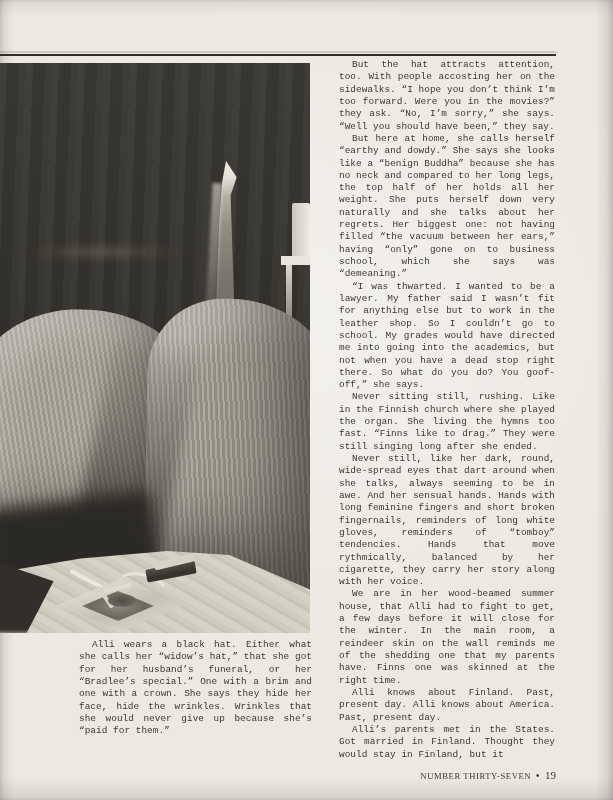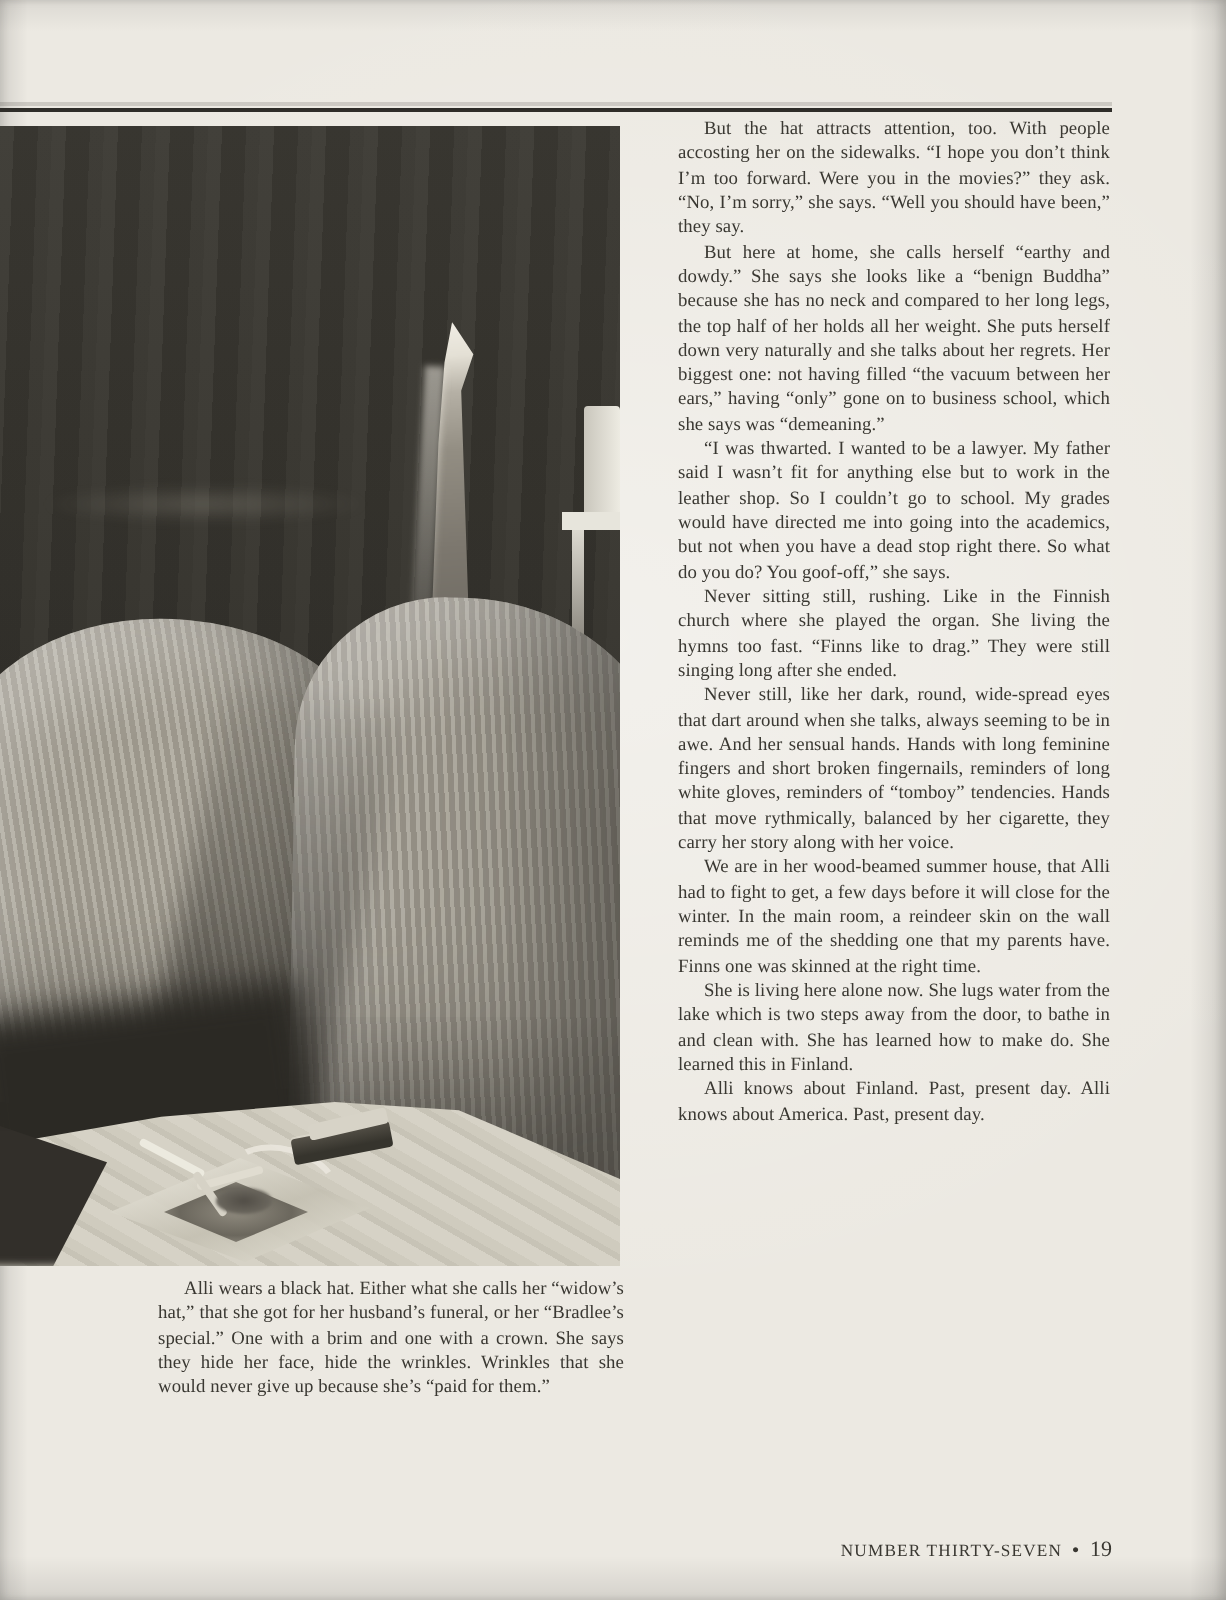--- a/index.html
+++ b/index.html
@@ -130,20 +130,21 @@
   }
   .ph-pack{
     left:104px;top:-3px;width:40px;height:8px;border-radius:2px;transform:rotate(-13deg);
     background:#d7d3c7;
   }
   
   .col{
     position:absolute;color:var(--ink);
     font-size:9.4px;line-height:12.32px;text-align:justify;
     letter-spacing:0.05px;
+    font-family:Liberation Mono, monospace;
   }
   .col p{margin:0;padding:0;}
   .col p.indent{text-indent:13px;}
   .col-right{ left:339px;top:59px;width:216px;height:702px;overflow:hidden; }
   .col-left{ left:79px;top:639px;width:233px;height:124px;overflow:hidden; }
   
   .folio{
     position:absolute;left:0;top:769px;width:556px;text-align:right;
     color:var(--ink);font-size:9.5px;letter-spacing:0.6px;
   }
@@ -185,22 +186,22 @@
     </div>
   </div>
 
   <div class="col col-right">
     <p class="indent">But the hat attracts attention, too. With people accosting her on the sidewalks. “I hope you don’t think I’m too forward. Were you in the movies?” they ask. “No, I’m sorry,” she says. “Well you should have been,” they say.</p>
     <p class="indent">But here at home, she calls herself “earthy and dowdy.” She says she looks like a “benign Buddha” because she has no neck and compared to her long legs, the top half of her holds all her weight. She puts herself down very naturally and she talks about her regrets. Her biggest one: not having filled “the vacuum between her ears,” having “only” gone on to business school, which she says was “demeaning.”</p>
     <p class="indent">“I was thwarted. I wanted to be a lawyer. My father said I wasn’t fit for anything else but to work in the leather shop. So I couldn’t go to school. My grades would have directed me into going into the academics, but not when you have a dead stop right there. So what do you do? You goof-off,” she says.</p>
     <p class="indent">Never sitting still, rushing. Like in the Finnish church where she played the organ. She living the hymns too fast. “Finns like to drag.” They were still singing long after she ended.</p>
     <p class="indent">Never still, like her dark, round, wide-spread eyes that dart around when she talks, always seeming to be in awe. And her sensual hands. Hands with long feminine fingers and short broken fingernails, reminders of long white gloves, reminders of “tomboy” tendencies. Hands that move rythmically, balanced by her cigarette, they carry her story along with her voice.</p>
     <p class="indent">We are in her wood-beamed summer house, that Alli had to fight to get, a few days before it will close for the winter. In the main room, a reindeer skin on the wall reminds me of the shedding one that my parents have. Finns one was skinned at the right time.</p>
-    <p class="indent">She is living here alone now. She lugs water from the lake which is two steps away from the door, to bathe in and clean with. She has learned how to make do. She learned this in Finland.</p>
     <p class="indent">Alli knows about Finland. Past, present day. Alli knows about America. Past, present day.</p>
+    <p class="indent">Alli’s parents met in the States. Got married in Finland. Thought they would stay in Finland, but it</p>
   </div>
 
   <div class="col col-left">
     <p class="indent">Alli wears a black hat. Either what she calls her “widow’s hat,” that she got for her husband’s funeral, or her “Bradlee’s special.” One with a brim and one with a crown. She says they hide her face, hide the wrinkles. Wrinkles that she would never give up because she’s “paid for them.”</p>
   </div>
 
   <div class="folio">
     <span class="journal">NUMBER THIRTY-SEVEN</span>
     <span class="bullet">•</span>
     <span class="pageno">19</span>

